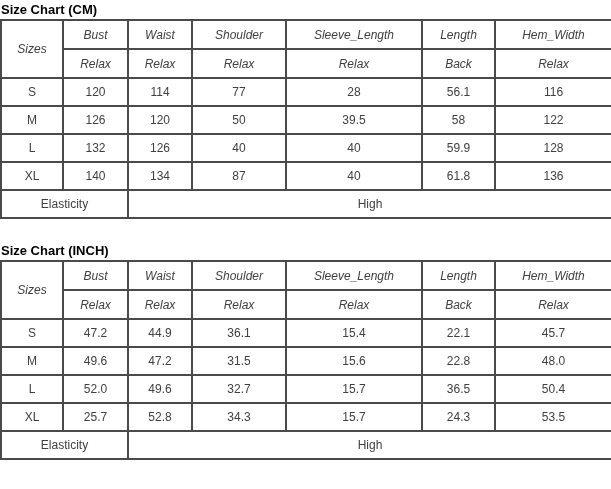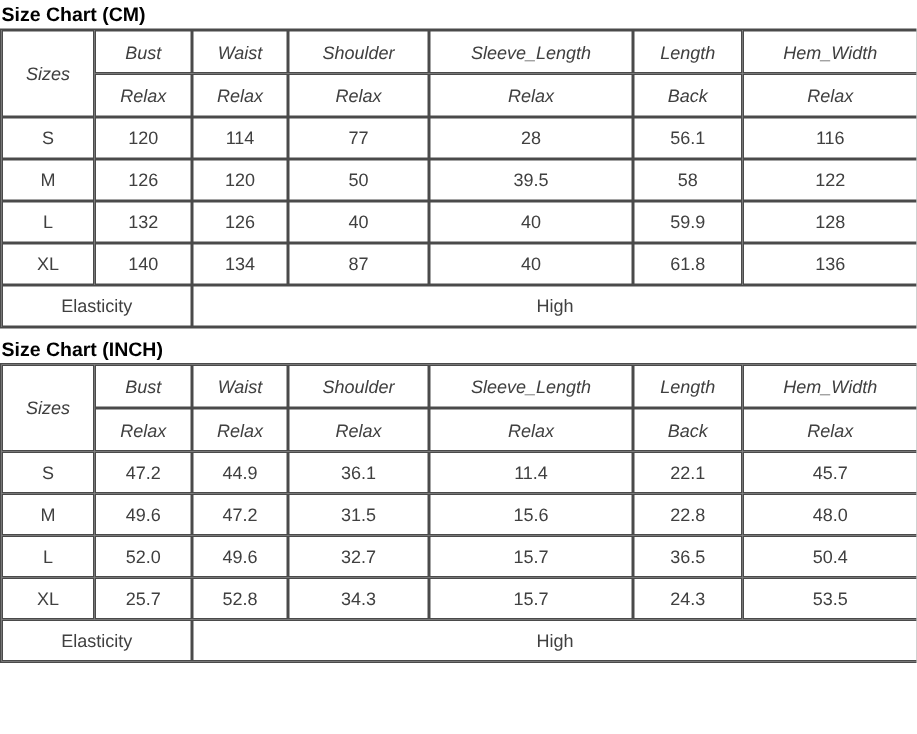--- a/index.html
+++ b/index.html
@@ -8,21 +8,21 @@
       padding: 0;
       background: #ffffff;
       width: 611px;
       font-family: "Liberation Sans", sans-serif;
     }
     .page {
       width: 611px;
       background: #ffffff;
     }
     .chart-block { width: 611px; }
-    .chart-block + .chart-block { margin-top: 4px; }
+    .chart-block + .chart-block { margin-top: 22px; }
     .chart-title {
       font-size: 13px;
       font-weight: bold;
       color: var(--title-color, #000000);
       padding: 3px 0 2px 1px;
       line-height: 14px;
     }
     table.size-table {
       border-collapse: separate;
       border-spacing: 0;
@@ -150,21 +150,21 @@
             <td>Relax</td>
             <td>Relax</td>
             <td>Back</td>
             <td>Relax</td>
           </tr>
           <tr>
             <td>S</td>
             <td>47.2</td>
             <td>44.9</td>
             <td>36.1</td>
-            <td>11.4</td>
+            <td>15.4</td>
             <td>22.1</td>
             <td>45.7</td>
           </tr>
           <tr>
             <td>M</td>
             <td>49.6</td>
             <td>47.2</td>
             <td>31.5</td>
             <td>15.6</td>
             <td>22.8</td>

